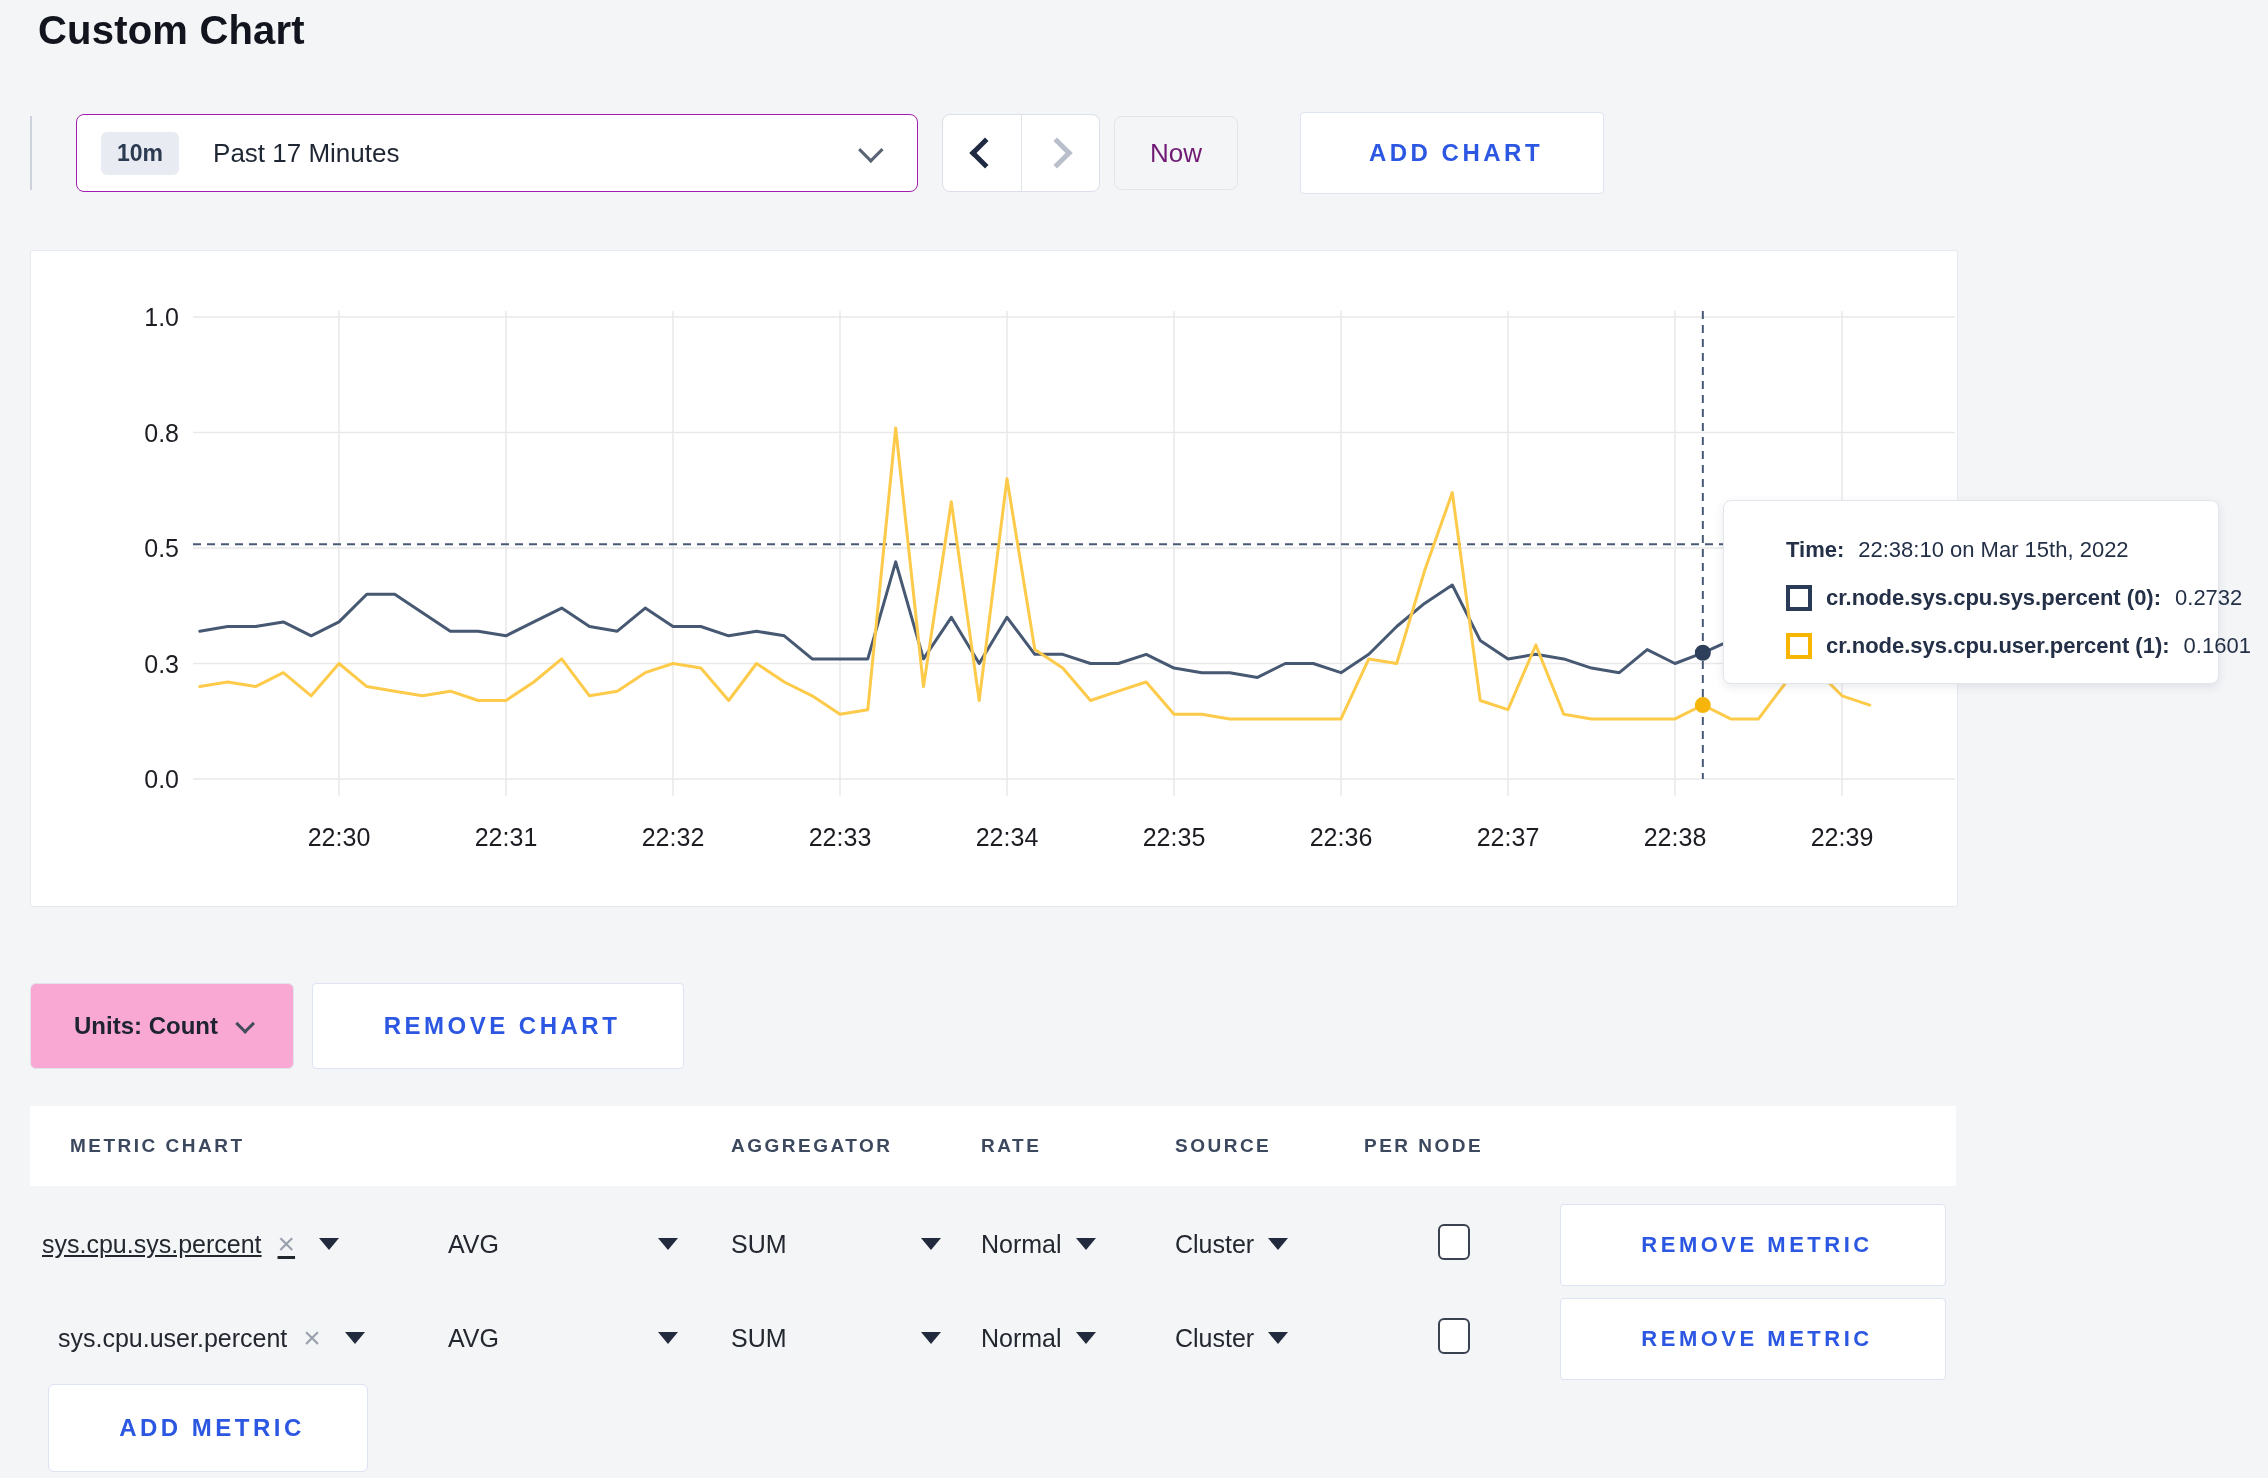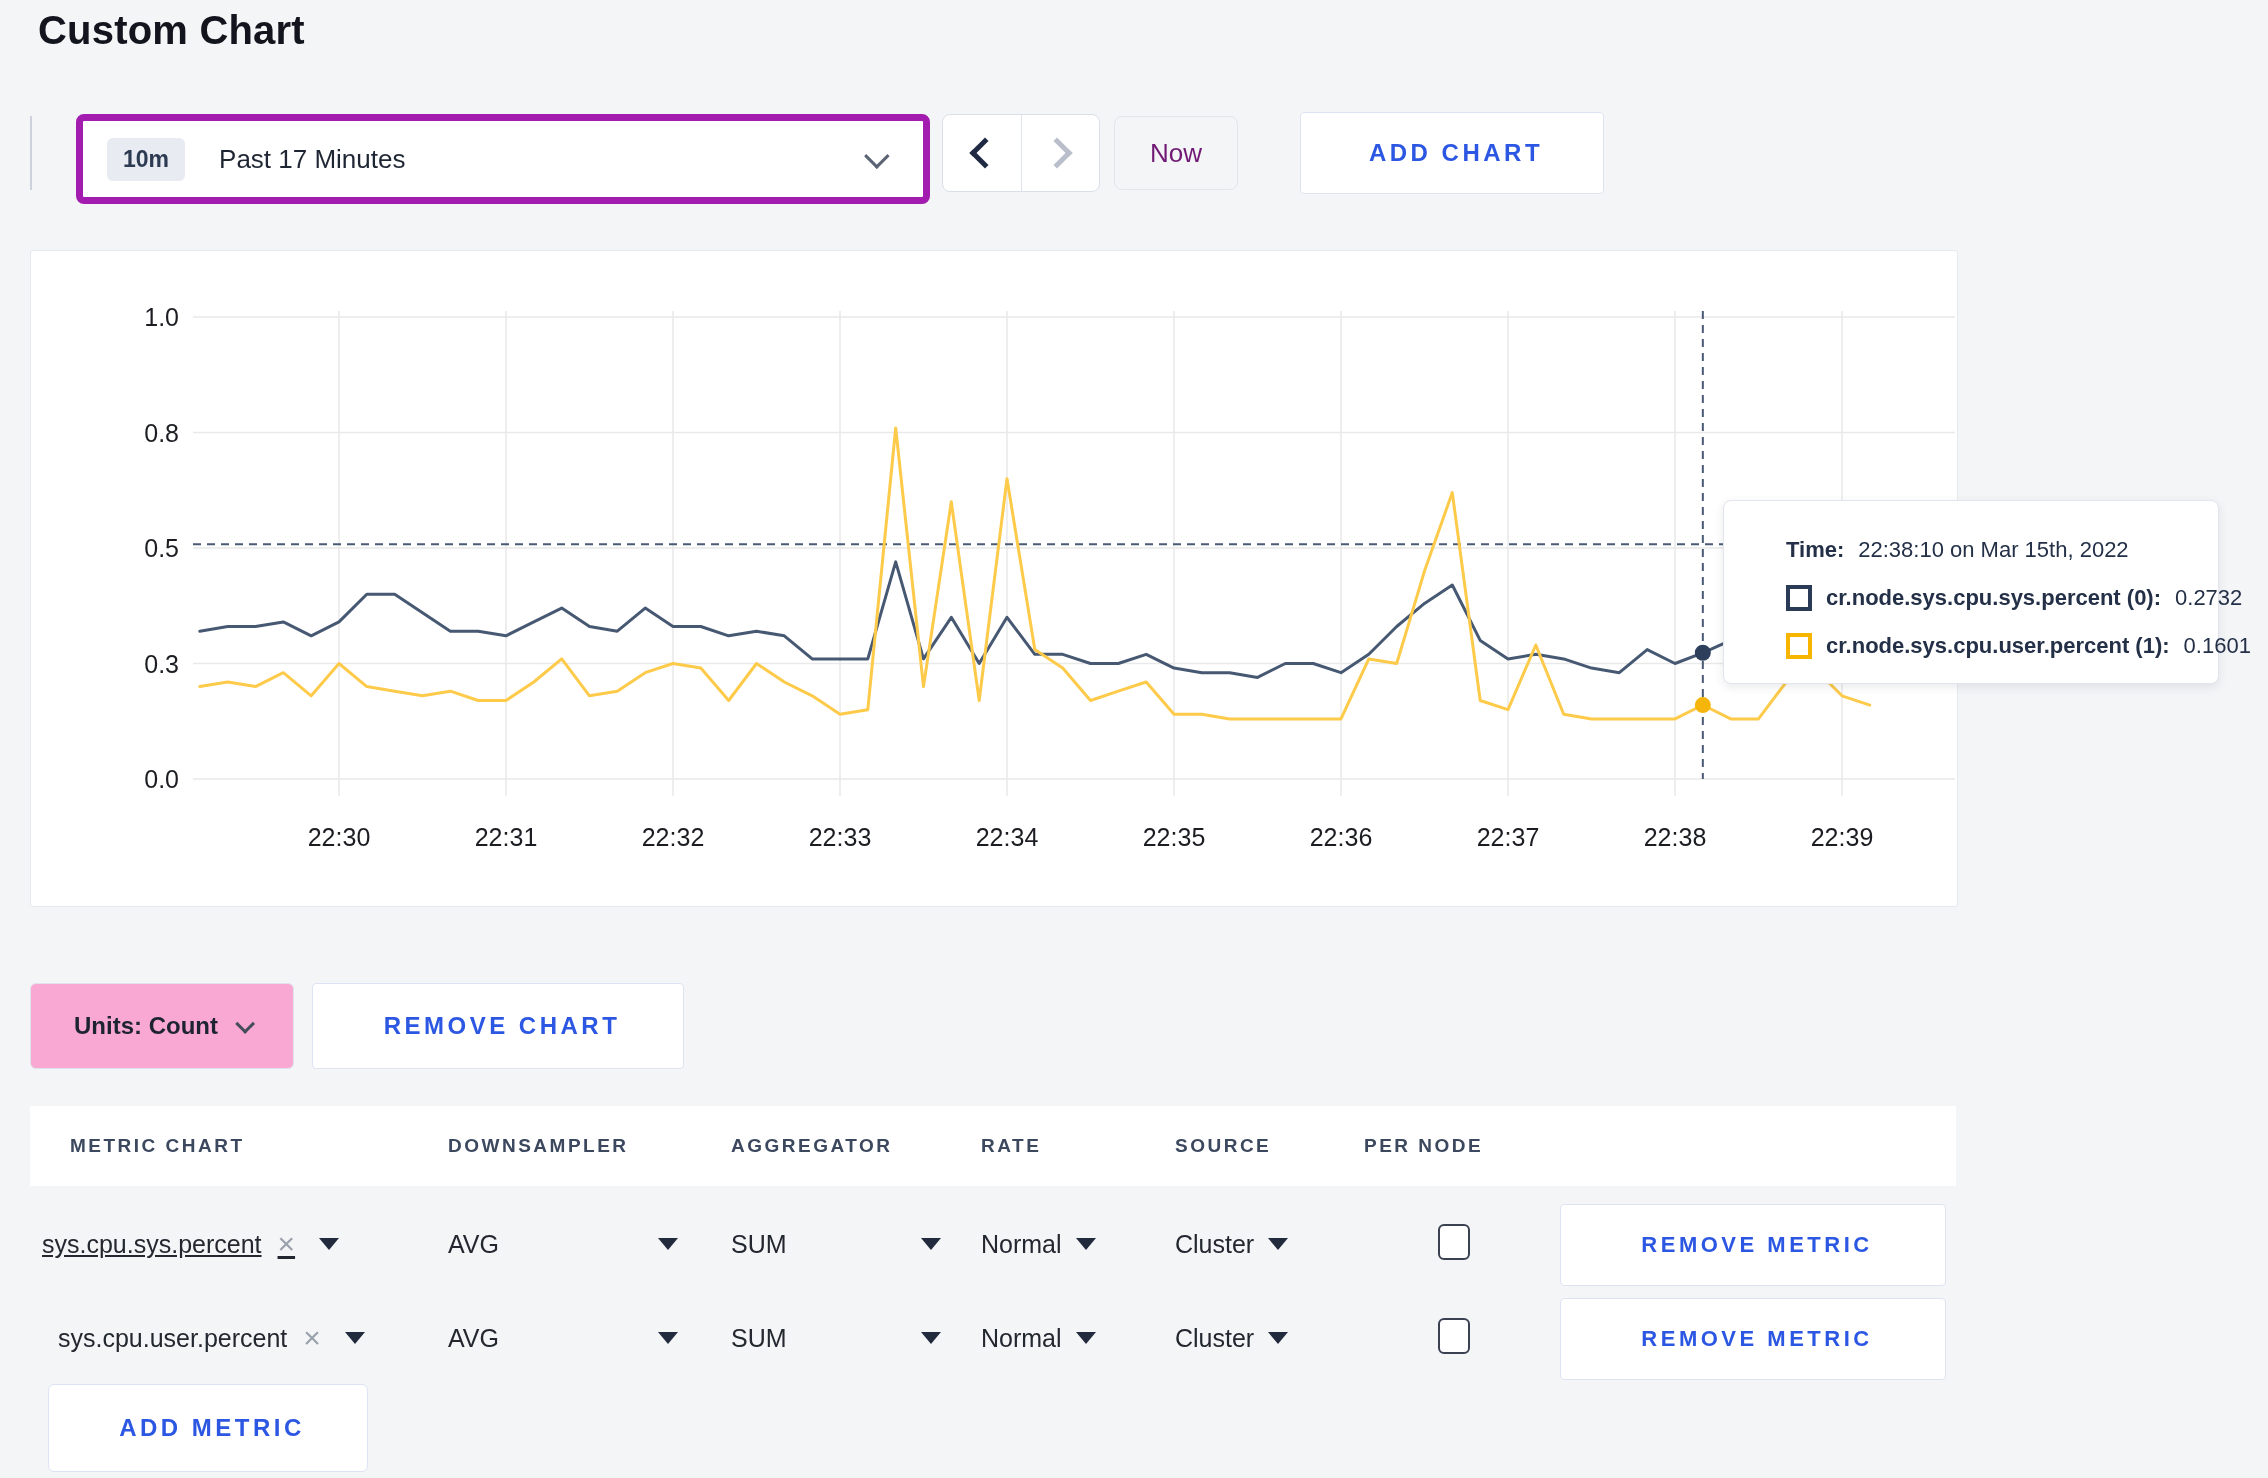--- a/index.html
+++ b/index.html
@@ -8,21 +8,21 @@
     background:#f4f5f7;
     font-family:"Liberation Sans","DejaVu Sans",sans-serif;
     color:#1d2433;
   }
   .abs{position:absolute;}
   
   #page-title{left:38px;top:8px;font-size:40px;font-weight:600;color:#12151d;letter-spacing:.2px;}
   #left-divider{left:30px;top:116px;width:2px;height:74px;background:#ccd1db;}
   #time-select{
     left:76px;top:114px;width:840px;height:76px;background:#fff;
-    border:7px solid #a21caf;border-radius:8px;display:flex;align-items:center;cursor:pointer;
+    border:1px solid #a21caf;border-radius:8px;display:flex;align-items:center;cursor:pointer;
   }
   #time-badge{
     margin-left:24px;background:#e8ebf2;border-radius:6px;padding:8px 16px;
     font-size:23px;font-weight:700;color:#2c3a52;
   }
   #time-label{margin-left:34px;font-size:26px;color:#1f2633;}
   #time-chevron{margin-left:auto;margin-right:40px;width:15px;height:15px;
     border-right:3px solid #5b6474;border-bottom:3px solid #5b6474;transform:rotate(45deg) translateY(-4px);}
   #arrow-group{left:942px;top:114px;width:156px;height:76px;background:#fff;
     border:1px solid #dbdfe9;border-radius:8px;display:flex;}
@@ -155,21 +155,20 @@
 </div>
 
 <div class="abs" id="units-button">
   <span class="lbl">Units: Count</span>
   <span class="chev"></span>
 </div>
 <div class="abs blue-button" id="remove-chart-button">REMOVE CHART</div>
 
 <div class="abs" id="table-header">
   <span class="th" style="left:40px;">METRIC CHART</span>
-  <span class="th" style="left:418px;">DOWNSAMPLER</span>
   <span class="th" style="left:701px;">AGGREGATOR</span>
   <span class="th" style="left:951px;">RATE</span>
   <span class="th" style="left:1145px;">SOURCE</span>
   <span class="th" style="left:1334px;">PER NODE</span>
 </div>
 
 <div class="abs metric-row" style="top:1198px;">
   <div class="cell" style="left:12px;text-decoration:underline;">
     <span>sys.cpu.sys.percent</span>
     <span class="x-glyph">×</span>

